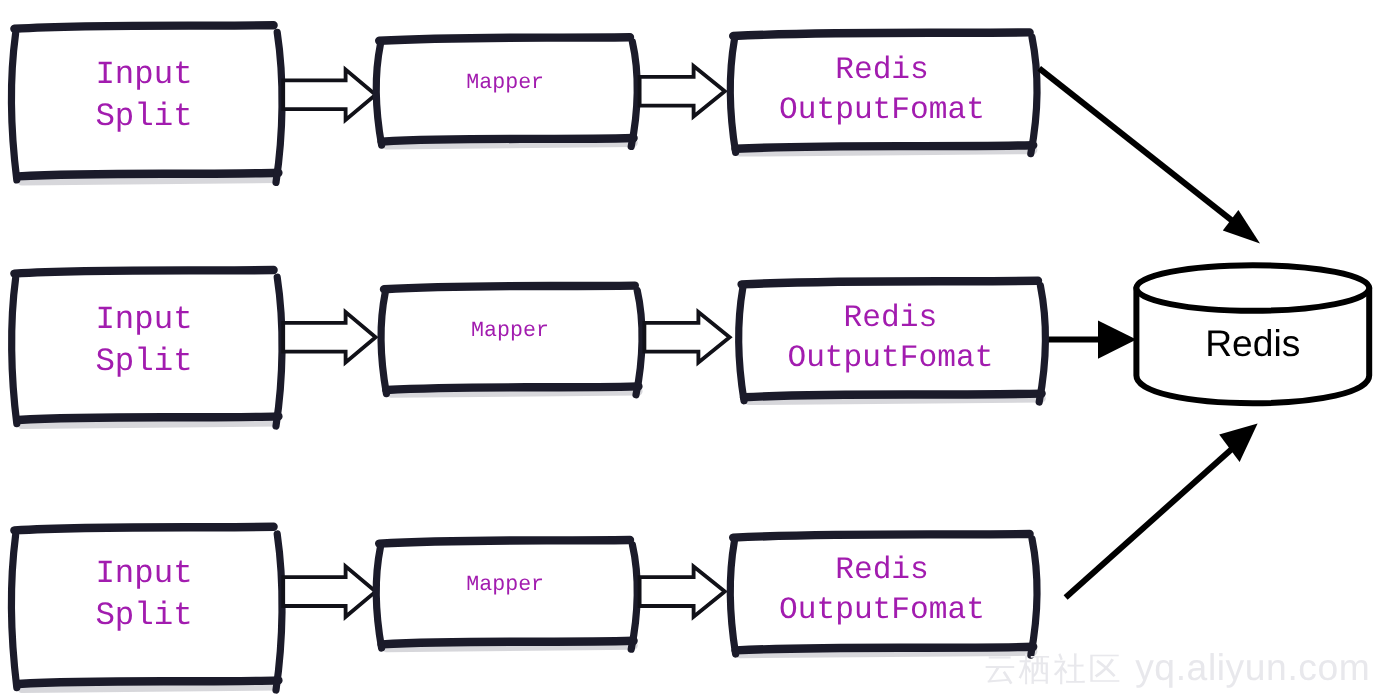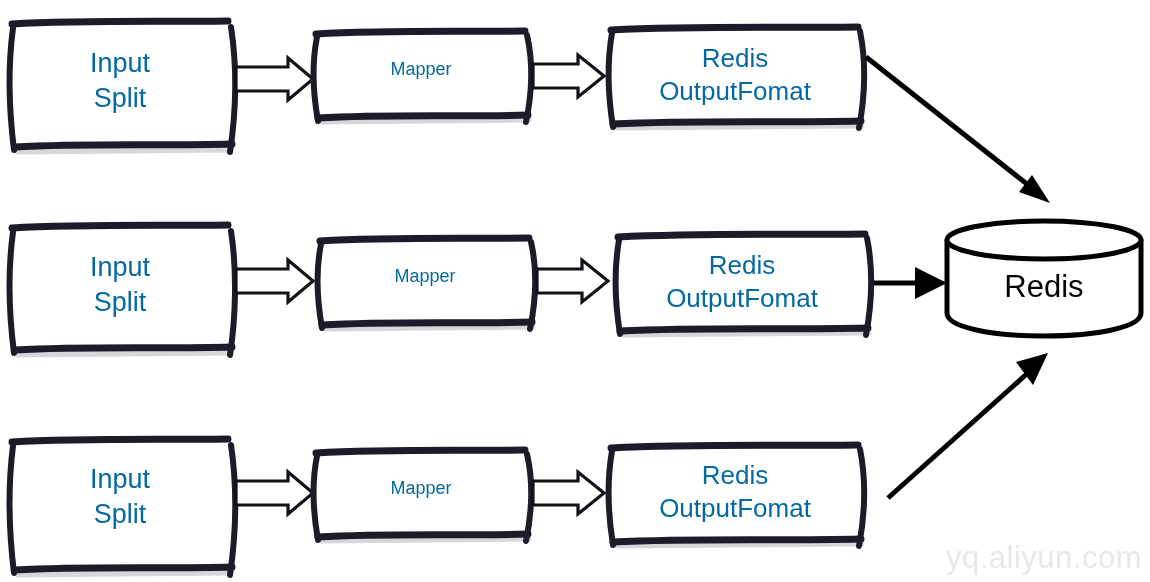--- a/index.html
+++ b/index.html
@@ -64,22 +64,22 @@
     stroke-linejoin: round;
   }
   .cyl-top {
     fill: #ffffff;
     stroke: #000000;
     stroke-width: 5;
   }
   .node-label {
     position: absolute;
     text-align: center;
-    color: #0369a1;
-    font-family: Liberation Sans, sans-serif;
+    color: #a21caf;
+    font-family: Liberation Mono, monospace;
     line-height: 1.28;
     white-space: pre-line;
     pointer-events: none;
     user-select: none;
   }
   .label-input-split {
     font-size: 27px;
   }
   .label-mapper {
     font-size: 18px;
@@ -267,16 +267,17 @@
 Split</div>
 
   <div class="node-label label-mapper" style="left:318px; top:477px; width:206px;">Mapper</div>
 
   <div class="node-label label-outputformat" style="left:613px; top:459px; width:244px;">Redis
 OutputFomat</div>
 
   <div class="node-label label-redis-store" style="left:947px; top:267px; width:194px;">Redis</div>
 
   <div id="watermark">
+    <span class="wm-cn">云栖社区</span>
     <span class="wm-url">yq.aliyun.com</span>
   </div>
 
 </div>
 
 </body></html>

